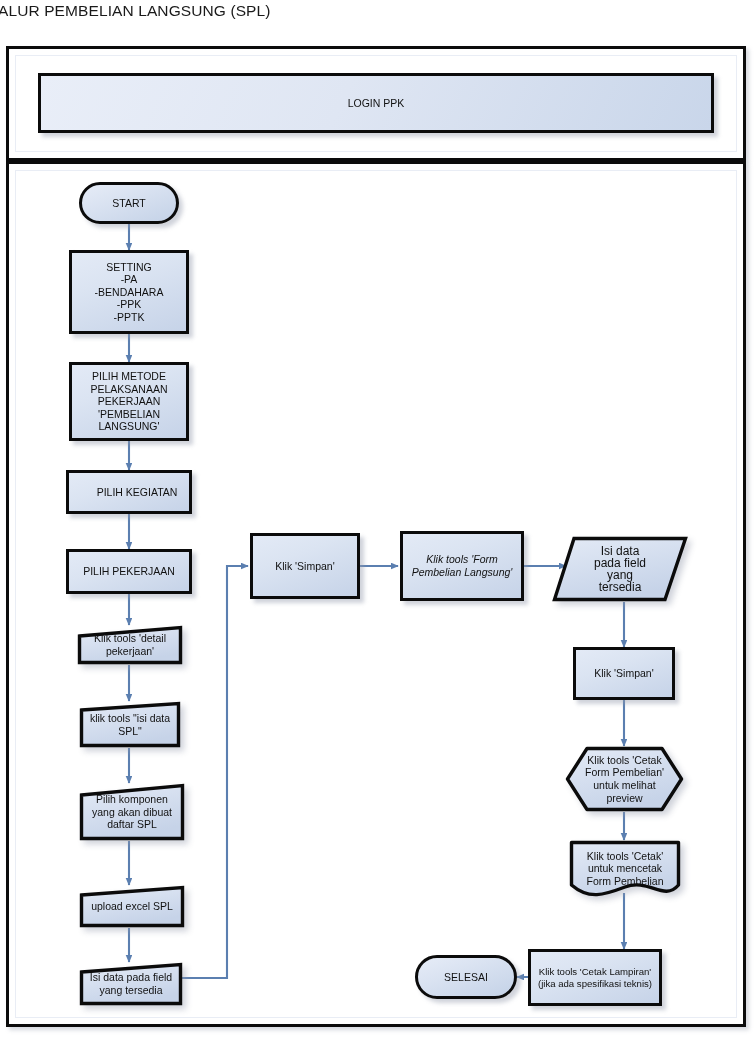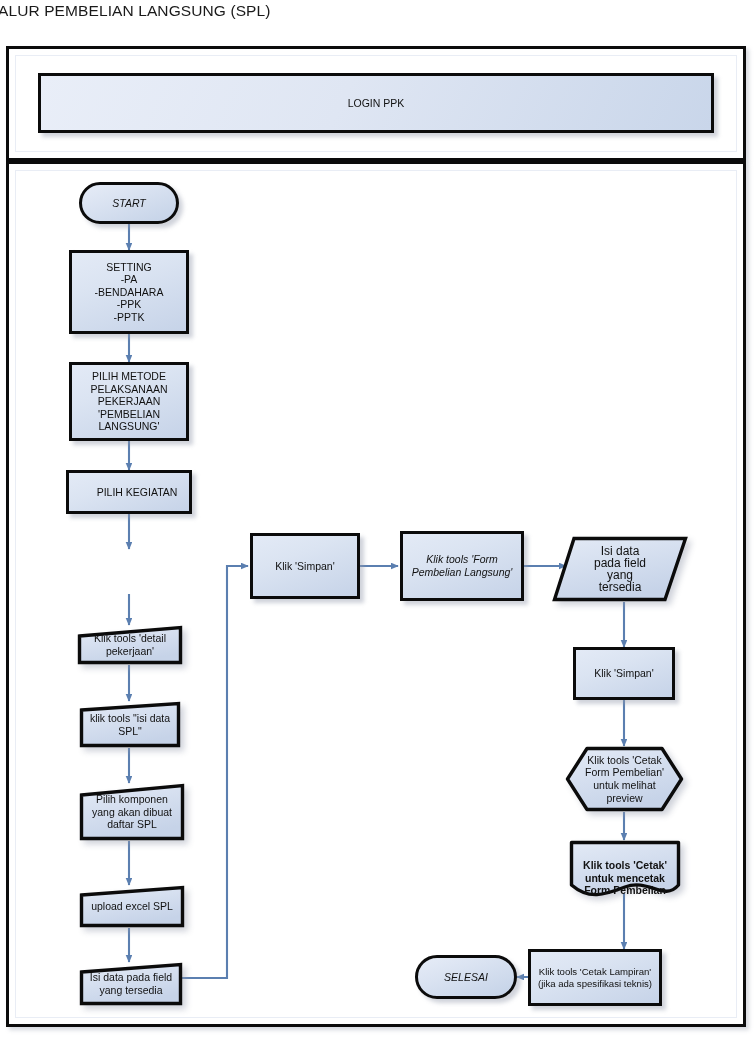--- a/index.html
+++ b/index.html
@@ -57,21 +57,20 @@
     background:linear-gradient(160deg,#e3eaf6 0%,#dbe4f2 35%,#c6d3e8 100%);
     border:3px solid #0b0b0b;
     box-shadow:4px 4px 4px rgba(150,158,175,.45);
   }
   
   .n-term{
     background:linear-gradient(160deg,#e6ecf7 0%,#d9e2f1 40%,#c4d2e7 100%);
     border:3px solid #0b0b0b;
     border-radius:26px;
     box-shadow:4px 4px 4px rgba(150,158,175,.45);
-    font-style:italic;
   }
   
   .n-banner{
     background:linear-gradient(115deg,#e9eef8 0%,#dfe6f3 45%,#c9d6ea 100%);
     border:3px solid #0b0b0b;
     box-shadow:4px 4px 4px rgba(150,158,175,.45);
     font-size:10.5px;
   }
 
   
@@ -153,20 +152,23 @@
 -PA
 -BENDAHARA
 -PPK
 -PPTK</span>
   </div>
 
   <div class="node n-rect" style="left:66px; top:470px; width:126px; height:44px;padding-left:20px;">
     <span class="lbl">PILIH KEGIATAN</span>
   </div>
 
+  <div class="node n-rect" style="left:66px; top:549px; width:126px; height:45px;">
+    <span class="lbl">PILIH PEKERJAAN</span>
+  </div>
 
   <div class="shapewrap" style="left:77px; top:625px; width:106px; height:40px;">
     <svg width="106" height="40" viewBox="0 0 106 40">
       <defs>
         <linearGradient id="gTrap1" x1="0" y1="0" x2="0.45" y2="1">
           <stop offset="0" stop-color="#e3eaf6"></stop>
             <stop offset="1" stop-color="#c6d3e8"></stop>
         </linearGradient>
       </defs>
       <path d="M2.5,11 L103.5,2.5 L103.5,37.5 L2.5,37.5 Z" fill="url(#gTrap1)" stroke="#0b0b0b" stroke-width="3.4" stroke-linejoin="miter" style="filter:drop-shadow(4px 4px 3px rgba(150,158,175,.45))"></path>
@@ -293,21 +295,21 @@
   <div class="shapewrap" style="left:569px; top:840px; width:112px; height:57px;">
     <svg width="112" height="57" viewBox="0 0 112 57">
       <defs>
         <linearGradient id="gDoc" x1="0" y1="0" x2="0.45" y2="1">
           <stop offset="0" stop-color="#e3eaf6"></stop>
             <stop offset="1" stop-color="#c6d3e8"></stop>
         </linearGradient>
       </defs>
       <path d="M2.5,2.5 L109.5,2.5 L109.5,45 C95,62 80,38 56,47 C35,55 20,60 2.5,45 Z" fill="url(#gDoc)" stroke="#0b0b0b" stroke-width="3.4" stroke-linejoin="round" style="filter:drop-shadow(4px 4px 3px rgba(150,158,175,.45))"></path>
     </svg>
-    <div class="txt" style="align-items:flex-end;font-weight:bold;">
+    <div class="txt" style="align-items:center;">
       <span>Klik tools 'Cetak'
 untuk mencetak
 Form Pembelian</span>
     </div>
   </div>
 
   <div class="node n-rect" style="left:528px; top:949px; width:134px; height:57px;">
     <span class="lbl" style="font-size:9.6px;line-height:12px;">Klik tools 'Cetak Lampiran'
 (jika ada spesifikasi teknis)</span>
   </div>

